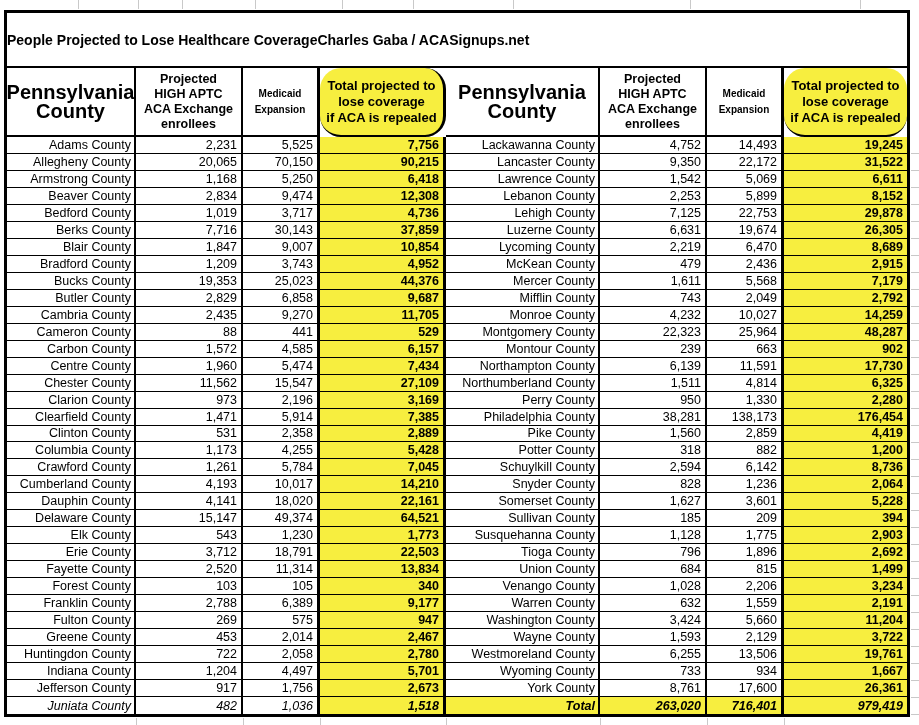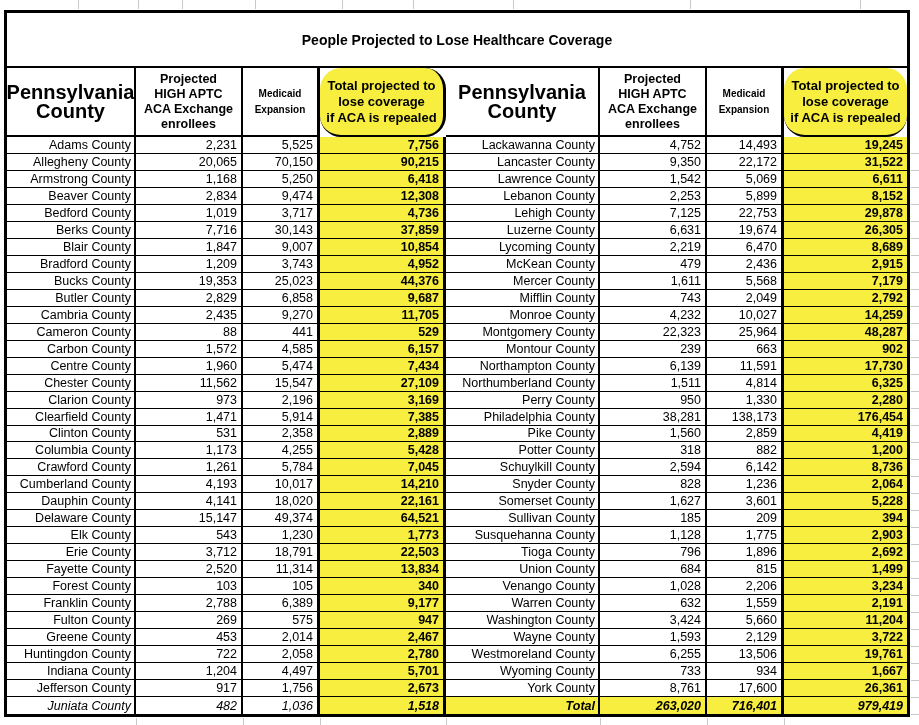--- a/index.html
+++ b/index.html
@@ -31,21 +31,21 @@
     border:3px solid #000;background:#fff;
   }
   .table-grid{
     display:grid;width:900px;height:701px;
     grid-template-columns:129px 107px 77px 126px 154px 107px 77px 123px;
     grid-template-rows:55px 69px repeat(34,1fr);
   }
   .title-box{
     grid-column:1 / -1;
     border-bottom:2px solid #000;
-    display:flex;flex-direction:column;justify-content:center;align-items:center;
+    display:flex;flex-direction:row;align-items:center;
     font-weight:bold;font-size:14px;line-height:18px;text-align:center;
   }
   .updated{color:var(--red);margin-left:5px;}
   .cell{
     display:flex;align-items:center;justify-content:flex-end;
     font-size:12.5px;overflow:hidden;white-space:nowrap;
     border-right:2px solid #000;border-bottom:1px solid #000;
     padding-right:3px;
   }
   .cell.num{padding-right:4px;}
@@ -85,20 +85,21 @@
   <div class="vline bot" style="left:707px"></div>
   <div class="vline bot" style="left:784px"></div>
   <div class="hgrid-right"></div>
 </div>
 
 <div class="aca-table">
   <div class="table-grid">
 
     <div class="title-box">
       <div>People Projected to Lose Healthcare Coverage</div>
+      <div>Charles Gaba / ACASignups.net</div>
     </div>
 
     <div class="cell hdr hdr-county">Pennsylvania
 County</div>
     <div class="cell hdr hdr-enroll">Projected
 HIGH APTC
 ACA Exchange
 enrollees</div>
     <div class="cell hdr hdr-medicaid thickR">Medicaid
 Expansion</div>

